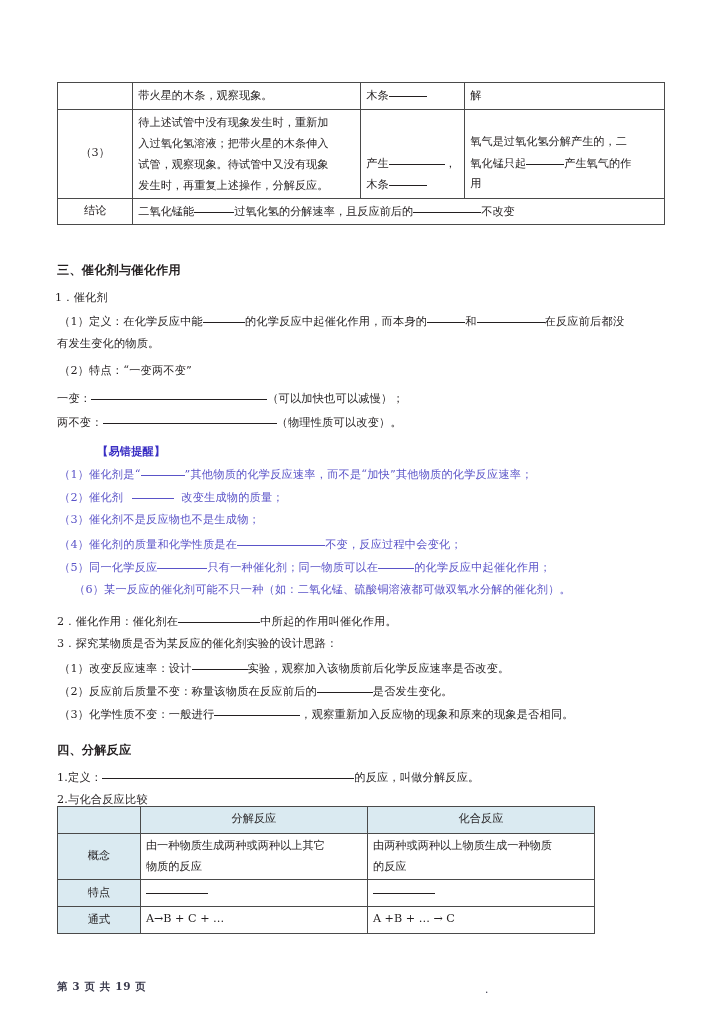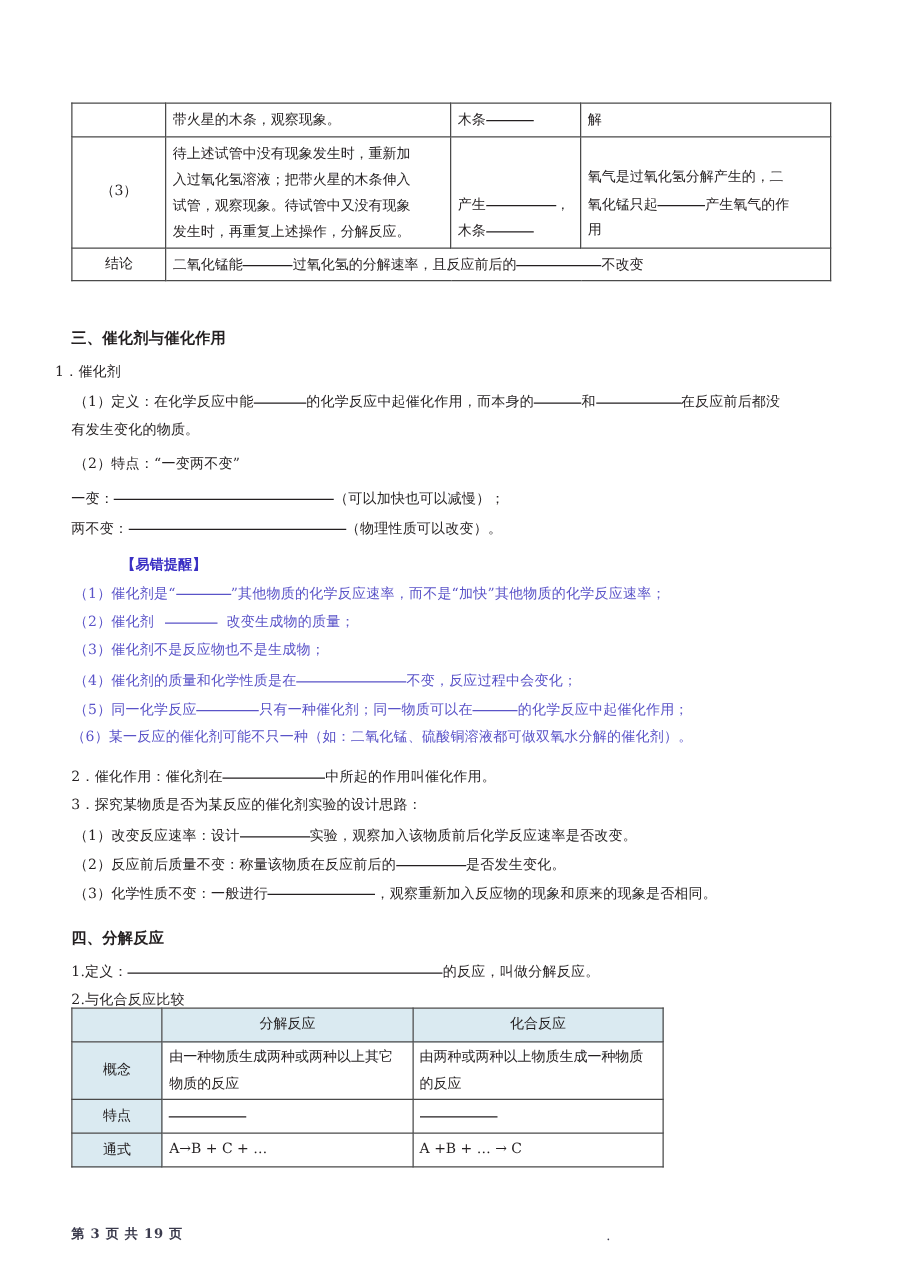--- a/index.html
+++ b/index.html
@@ -74,21 +74,21 @@
   #t-exp { left: 57px; top: 82px; width: 608px; }
   #t-exp td { vertical-align: middle; }
   #t-exp .c1 { width: 68px;  text-align: center; }
   #t-exp .c2 { width: 238px; }
   #t-exp .c3 { width: 97px; }
   #t-exp .c4 { width: 205px; }
   #t-exp td.tall { vertical-align: middle; }
   #t-exp .lines { line-height: 21px; }
 
   
-  #t-cmp { left: 57px; top: 806px; width: 474px; border-radius: 28px; }
+  #t-cmp { left: 57px; top: 806px; width: 538px; border-radius: 28px; }
   #t-cmp td { height: 22px; }
   #t-cmp .hd {
     background: #daeaf1;
     text-align: center;
   }
   #t-cmp .rowhd {
     background: #daeaf1;
     text-align: center;
     vertical-align: middle;
     width: 77px;
@@ -152,21 +152,21 @@
       <td class="c1">结论</td>
       <td colspan="3">
         <span>二氧化锰能</span><span class="u" style="width:40px"></span><span>过氧化氢的分解速率，且反应前后的</span><span class="u" style="width:68px"></span><span>不改变</span>
       </td>
     </tr>
   </tbody>
     </table>
 
   <div class="blk sec-head" style="left:57px; top:260px;">三、催化剂与催化作用</div>
 
-  <div class="blk" style="left:44px; top:288px;">1．催化剂</div>
+  <div class="blk" style="left:55px; top:288px;">1．催化剂</div>
 
   <div class="blk" style="left:59px; top:311px;">
     <span>（1）定义：在化学反应中能</span><span class="u" style="width:42px"></span><span>的化学反应中起催化作用，而本身的</span><span class="u" style="width:38px"></span><span>和</span><span class="u" style="width:68px"></span><span>在反应前后都没</span>
   </div>
   <div class="blk" style="left:57px; top:334px;">有发生变化的物质。</div>
 
   <div class="blk" style="left:59px; top:361px;">（2）特点：“一变两不变”</div>
 
   <div class="blk" style="left:57px; top:388px;">
     <span>一变：</span><span class="u" style="width:176px"></span><span>（可以加快也可以减慢）；</span>
@@ -183,21 +183,21 @@
   <div class="blk blue" style="left:59px; top:487px;">
     <span>（2）催化剂</span><span class="u-plain" style="width:9px"></span><span class="u blue-u" style="width:42px"></span><span class="u-plain" style="width:7px"></span><span>改变生成物的质量；</span>
   </div>
   <div class="blk blue" style="left:59px; top:510px;">（3）催化剂不是反应物也不是生成物；</div>
   <div class="blk blue" style="left:59px; top:534px;">
     <span>（4）催化剂的质量和化学性质是在</span><span class="u blue-u" style="width:88px"></span><span>不变，反应过程中会变化；</span>
   </div>
   <div class="blk blue" style="left:59px; top:557px;">
     <span>（5）同一化学反应</span><span class="u blue-u" style="width:50px"></span><span>只有一种催化剂；同一物质可以在</span><span class="u blue-u" style="width:36px"></span><span>的化学反应中起催化作用；</span>
   </div>
-  <div class="blk blue" style="left:57px; top:580px;">（6）某一反应的催化剂可能不只一种（如：二氧化锰、硫酸铜溶液都可做双氧水分解的催化剂）。</div>
+  <div class="blk blue" style="left:74px; top:580px;">（6）某一反应的催化剂可能不只一种（如：二氧化锰、硫酸铜溶液都可做双氧水分解的催化剂）。</div>
 
   <div class="blk" style="left:57px; top:611px;">
     <span>2．催化作用：催化剂在</span><span class="u" style="width:82px"></span><span>中所起的作用叫催化作用。</span>
   </div>
   <div class="blk" style="left:57px; top:634px;">3．探究某物质是否为某反应的催化剂实验的设计思路：</div>
 
   <div class="blk" style="left:59px; top:658px;">
     <span>（1）改变反应速率：设计</span><span class="u" style="width:56px"></span><span>实验，观察加入该物质前后化学反应速率是否改变。</span>
   </div>
   <div class="blk" style="left:59px; top:681px;">

